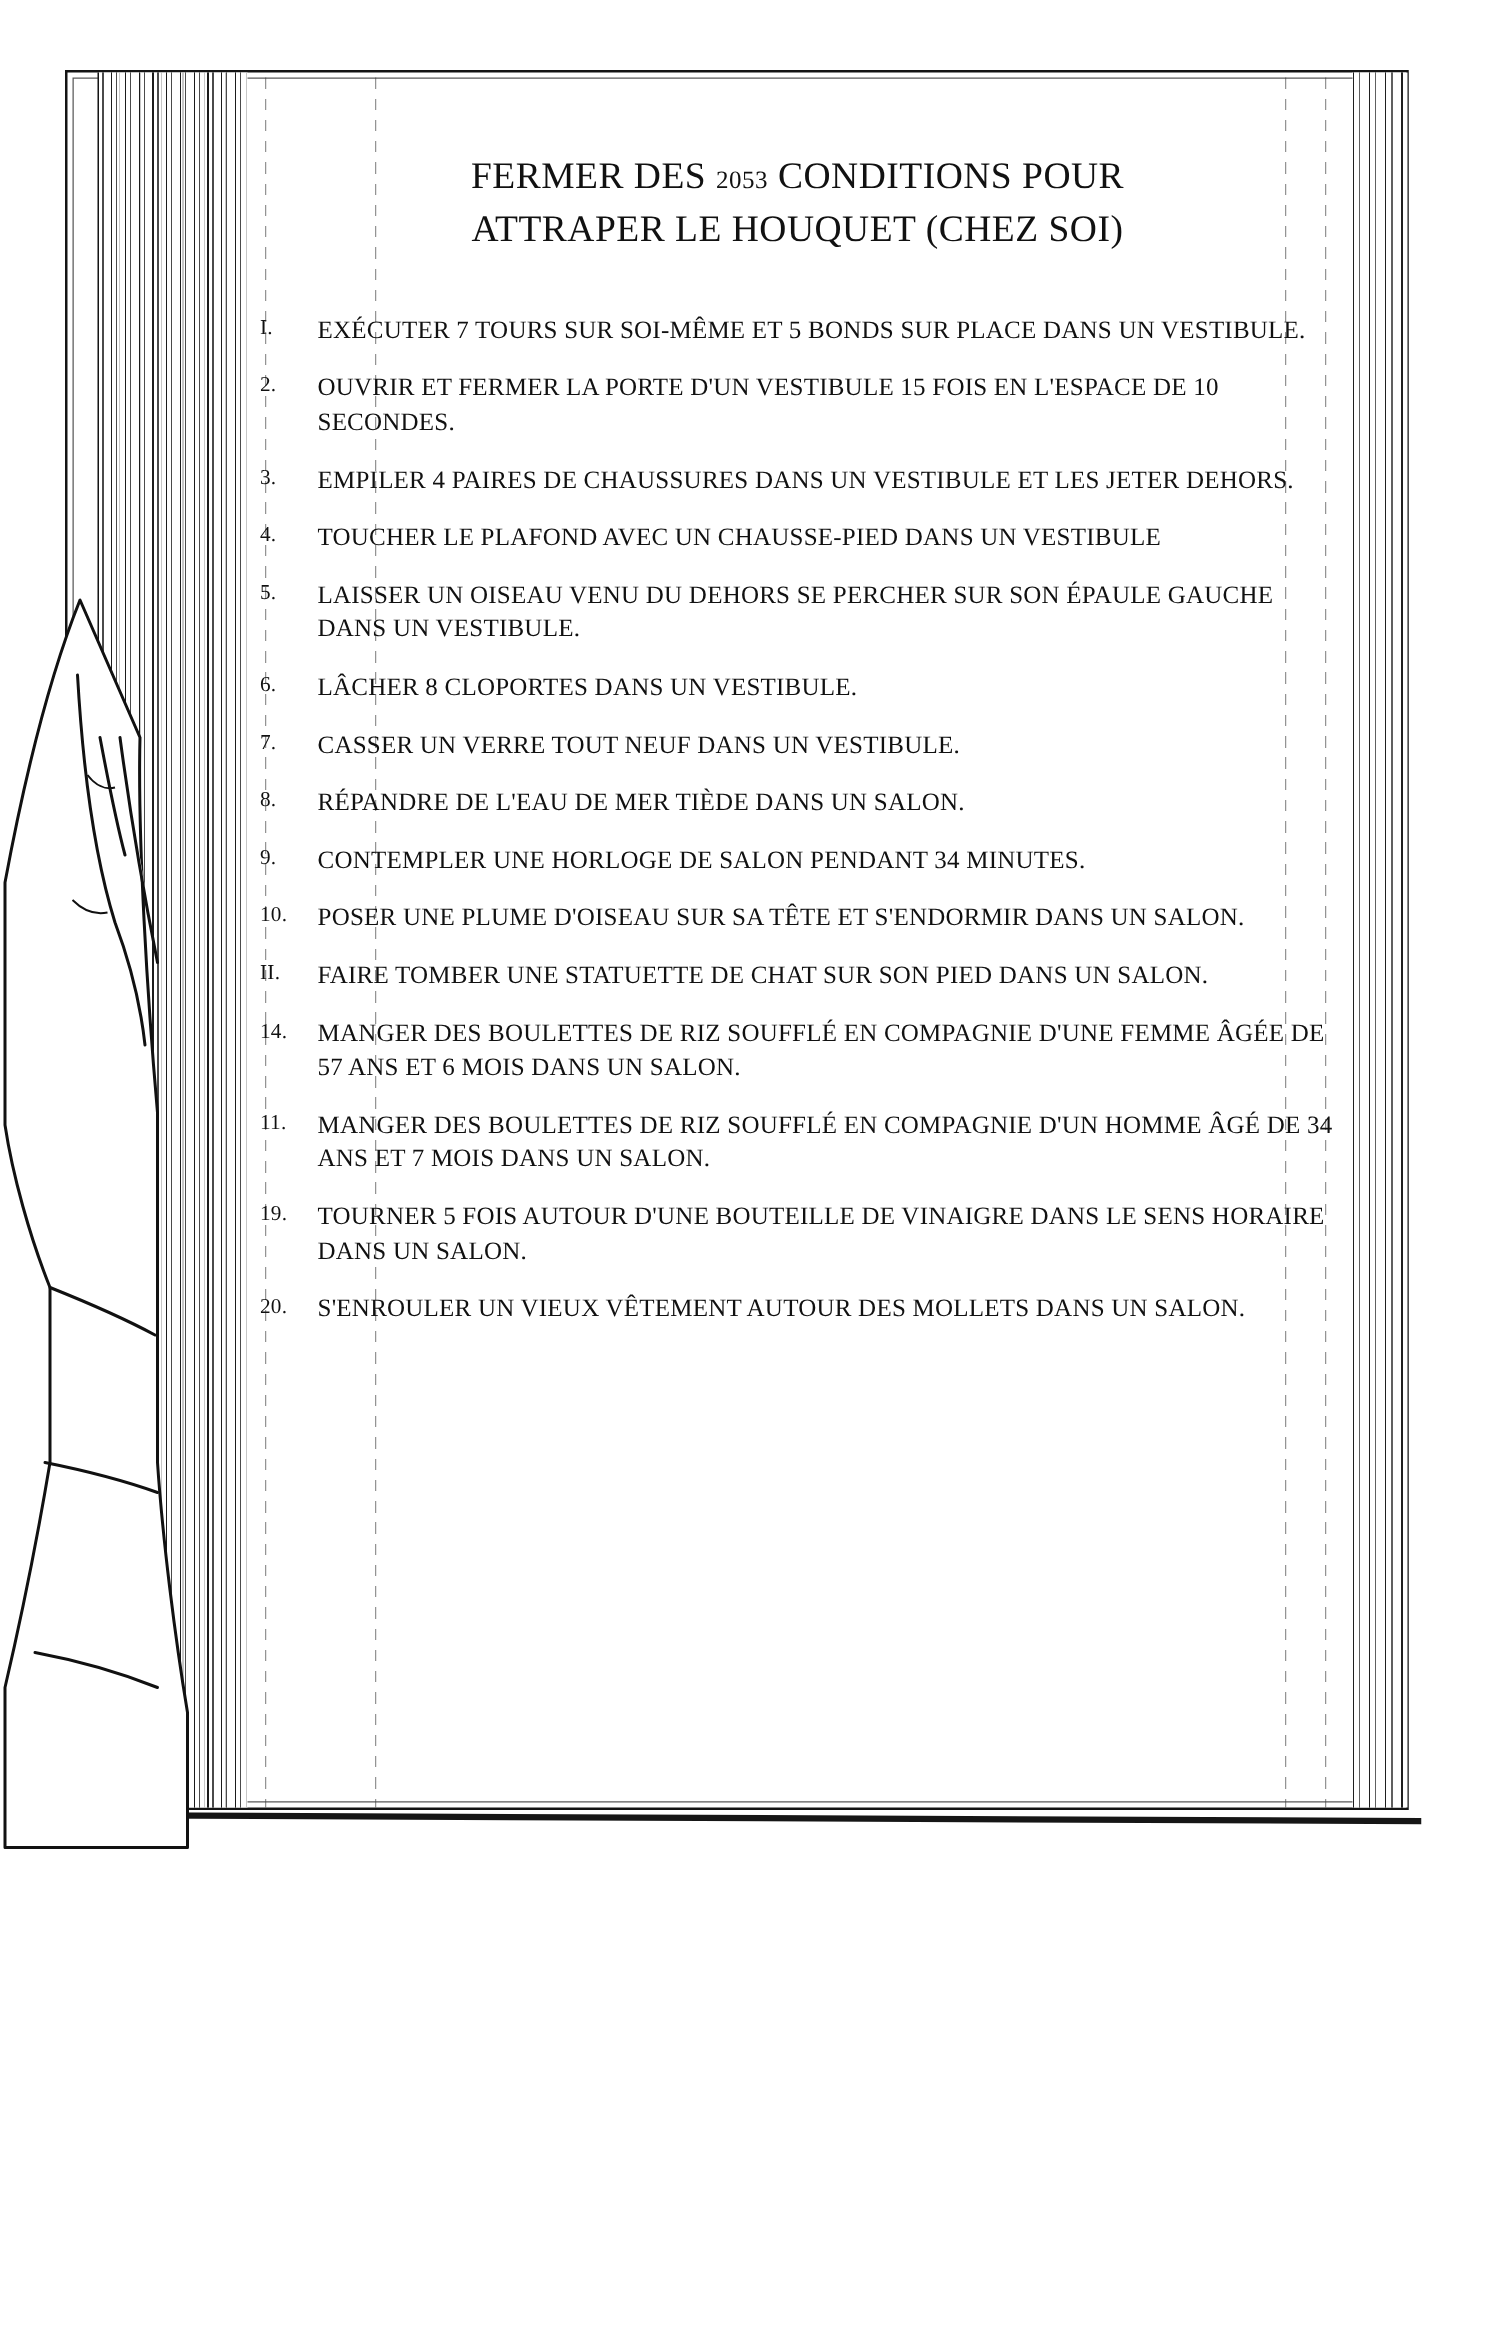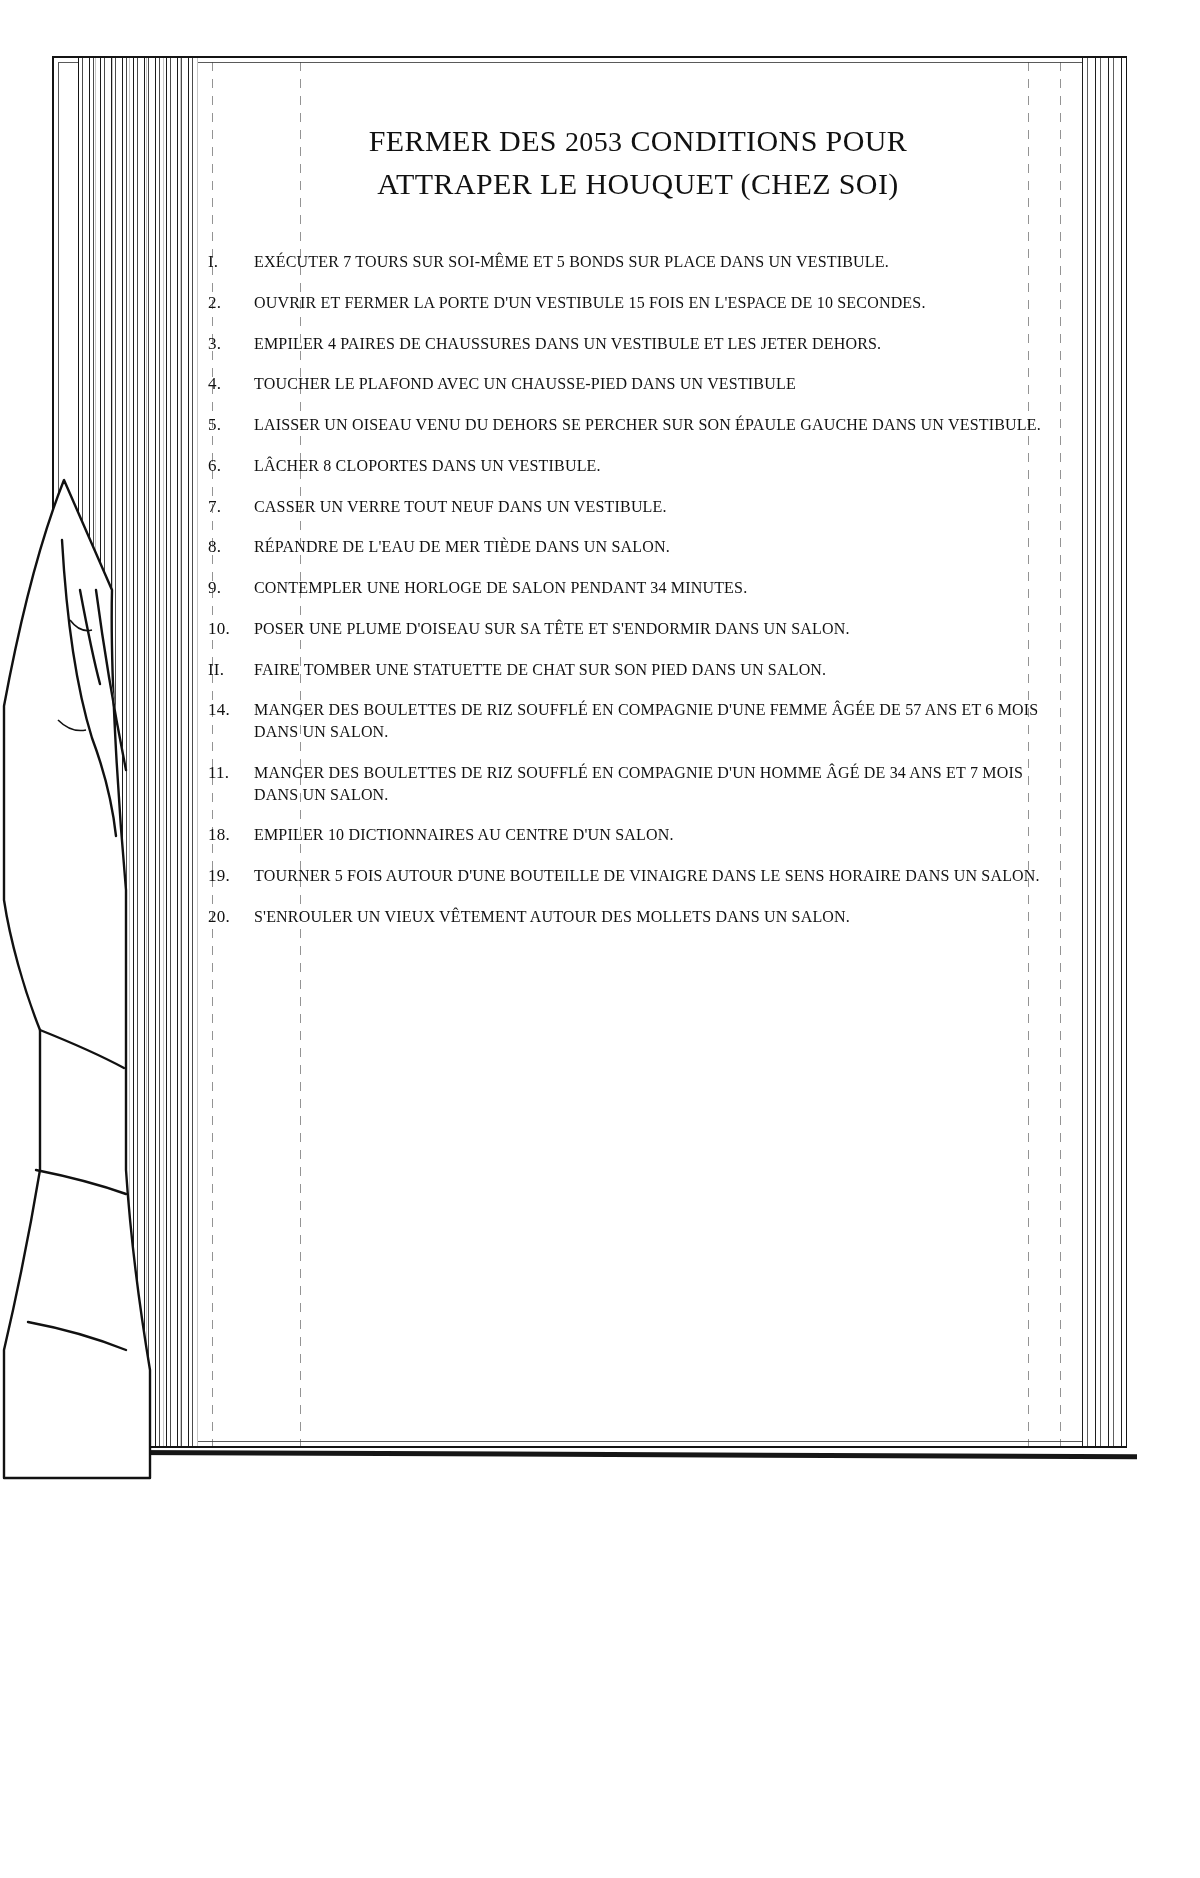--- a/index.html
+++ b/index.html
@@ -116,40 +116,40 @@
   }
   .doc-title {
     text-align: center;
     font-size: 30px;
     line-height: 1.42;
     letter-spacing: 0.4px;
     font-variant: small-caps;
     margin: 0 0 46px 0;
     font-weight: normal;
   }
-  .doc-title .num { font-size: 28px; }
+  .doc-title .num { font-size: 20px; }
 
   .list { margin: 0; padding: 0; list-style: none; }
   .list li {
     position: relative;
     display: flex;
     align-items: flex-start;
     margin-bottom: 19px;
   }
   .li-num {
     width: 46px;
     flex: 0 0 46px;
     font-size: 17px;
     text-align: left;
     padding-top: 1px;
     letter-spacing: 0.2px;
   }
   .li-text {
     flex: 1 1 auto;
-    font-size: 16px;
+    font-size: 20px;
     line-height: 1.36;
     letter-spacing: 0.18px;
     text-transform: uppercase;
     font-variant: normal;
     font-family: Liberation Serif, serif;
   }
 </style>
 </head>
 <body>
 
@@ -238,24 +238,20 @@
       </li>
       <li>
         <span class="li-num">14.</span>
         <span class="li-text">MANGER DES BOULETTES DE RIZ SOUFFLÉ EN COMPAGNIE D'UNE FEMME ÂGÉE DE 57 ANS ET 6 MOIS DANS UN SALON.</span>
       </li>
       <li>
         <span class="li-num">11.</span>
         <span class="li-text">MANGER DES BOULETTES DE RIZ SOUFFLÉ EN COMPAGNIE D'UN HOMME ÂGÉ DE 34 ANS ET 7 MOIS DANS UN SALON.</span>
       </li>
       <li>
-        <span class="li-num">18.</span>
-        <span class="li-text">EMPILER 10 DICTIONNAIRES AU CENTRE D'UN SALON.</span>
-      </li>
-      <li>
         <span class="li-num">19.</span>
         <span class="li-text">TOURNER 5 FOIS AUTOUR D'UNE BOUTEILLE DE VINAIGRE DANS LE SENS HORAIRE DANS UN SALON.</span>
       </li>
       <li>
         <span class="li-num">20.</span>
         <span class="li-text">S'ENROULER UN VIEUX VÊTEMENT AUTOUR DES MOLLETS DANS UN SALON.</span>
       </li>
     </ul>
   </div>
 </div>

